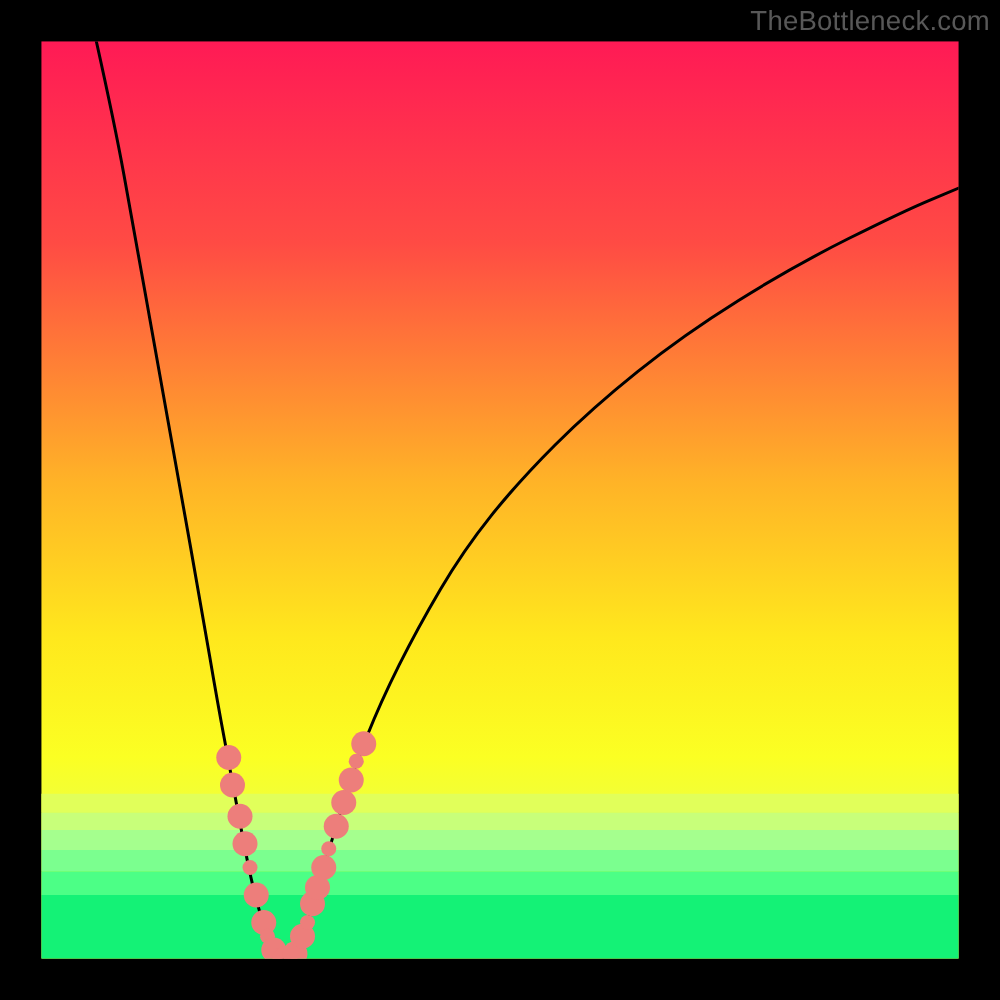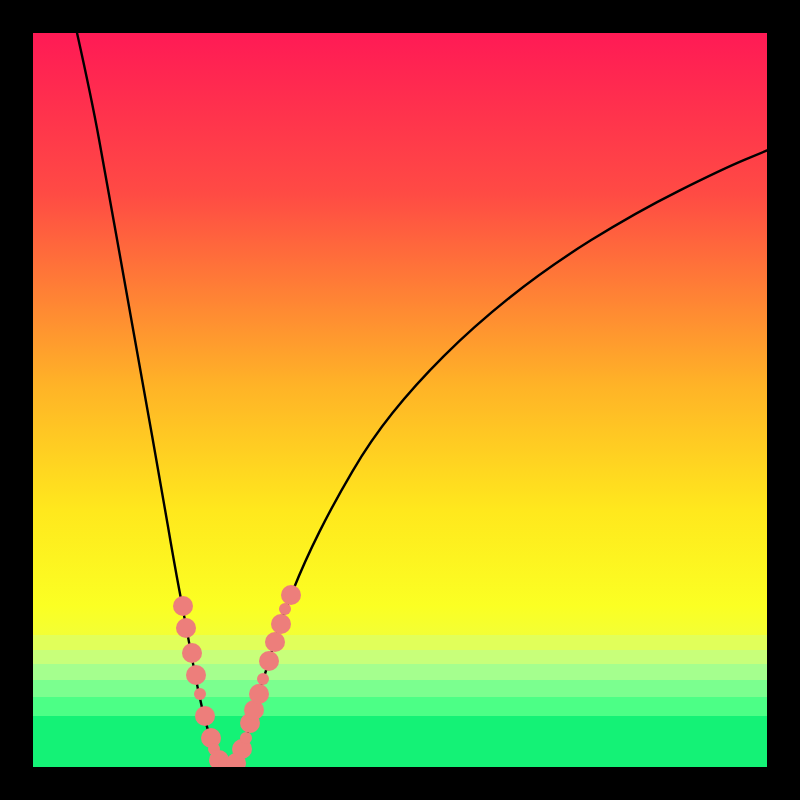--- a/index.html
+++ b/index.html
@@ -67,20 +67,21 @@
   }
   .marker-small {
     width: 12px;
     height: 12px;
   }
 </style>
 </head>
 <body>
 
 <div class="outer">
+  <div class="watermark">TheBottleneck.com</div>
 
   <div class="plot-area" id="plot-area">
     <div class="bg-gradient" id="bg-gradient" style="background: linear-gradient(rgb(255, 26, 85) 0%, rgb(255, 75, 68) 22%, rgb(255, 179, 39) 48%, rgb(255, 232, 29) 65%, rgb(251, 255, 35) 78%, rgb(243, 255, 52) 82%, rgb(243, 255, 52) 100%);"></div>
     <div id="green-bands">
         <div class="green-layer" style="top: 82%; height: 2%; background: rgb(225, 255, 90);"></div>
         <div class="green-layer" style="top: 84%; height: 2%; background: rgb(200, 255, 122);"></div>
         <div class="green-layer" style="top: 86%; height: 2.2%; background: rgb(165, 255, 142);"></div>
         <div class="green-layer" style="top: 88.2%; height: 2.3%; background: rgb(123, 255, 143);"></div>
         <div class="green-layer" style="top: 90.5%; height: 2.5%; background: rgb(76, 255, 134);"></div>
         <div class="green-layer" style="top: 93%; height: 7%; background: rgb(20, 242, 118);"></div>

